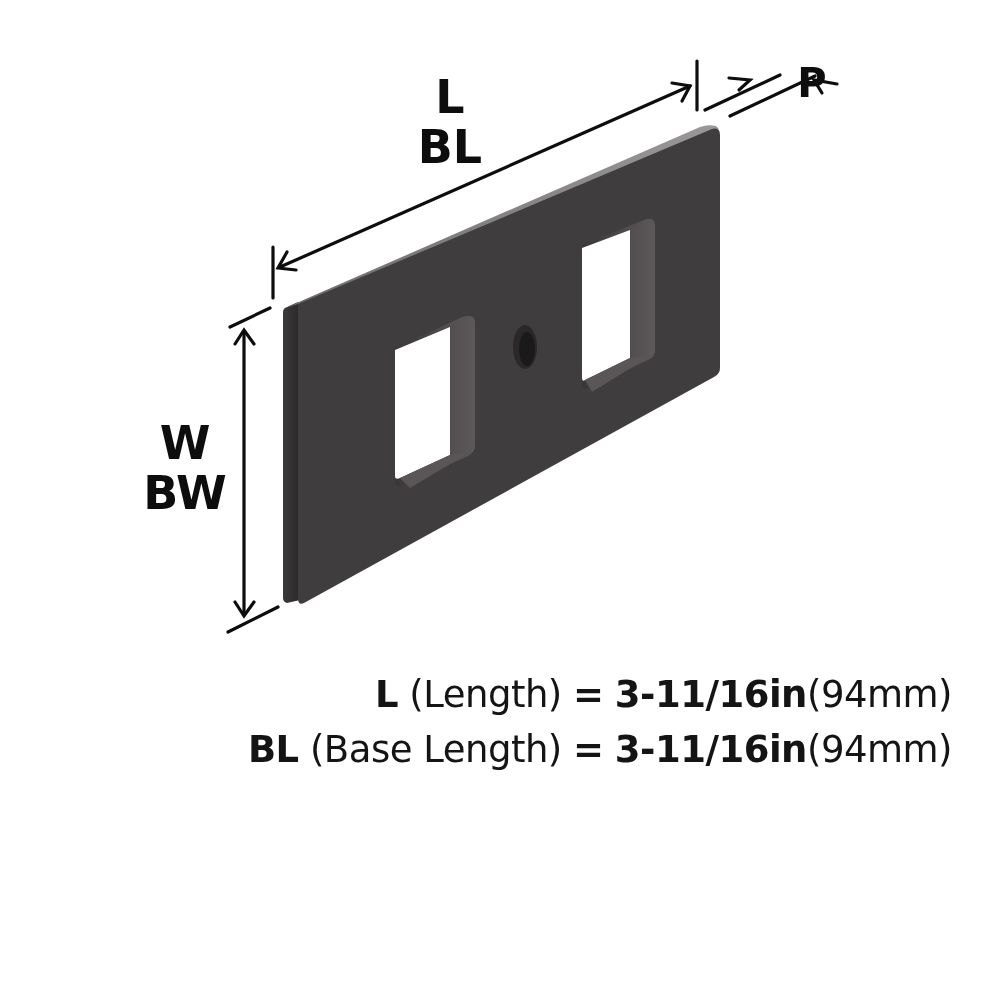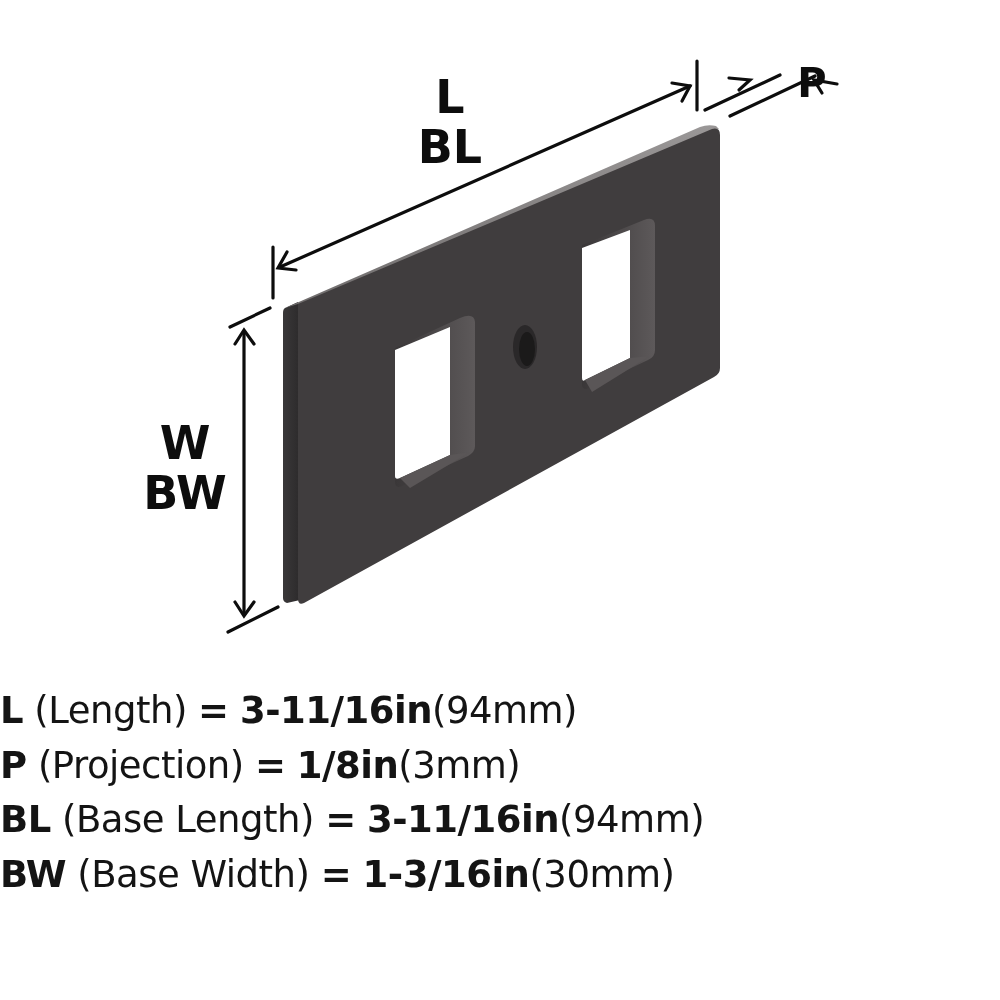--- a/index.html
+++ b/index.html
@@ -4,21 +4,21 @@
 <style>
   html, body { margin:0; padding:0; background:#ffffff; }
   body { width:1000px; height:1000px; position:relative; overflow:hidden;
          font-family:"DejaVu Sans", "Liberation Sans", sans-serif; color:#111; }
   #diagram { position:absolute; left:0; top:0; width:1000px; height:640px; }
   .dim-label { position:absolute; font-family:"DejaVu Sans", sans-serif; font-weight:bold;
                font-size:46px; line-height:50px; color:#0d0d0d; text-align:center; }
   #label-l-group { left:385px; top:72px; width:130px; }
   #label-w-group { left:120px; top:418px; width:130px; }
   #label-p { left:782px; top:58px; width:60px; font-size:40px; }
-  #specs { position:absolute; left:0; top:684px; width:952px; text-align:left; }
+  #specs { position:absolute; left:0; top:668px; width:952px; text-align:right; }
   .spec-line { font-family:"DejaVu Sans", sans-serif; font-size:37px; line-height:54.5px;
                color:#141414; white-space:nowrap; letter-spacing:-0.5px; }
   .spec-line .abbr { font-weight:bold; }
   .spec-line .desc { font-weight:normal; }
   .spec-line .eq { font-weight:bold; }
   .spec-line .imp { font-weight:bold; }
   .spec-line .met { font-weight:normal; }
 </style>
 </head>
 <body>
@@ -102,30 +102,18 @@
 <div id="label-p" class="dim-label">P</div>
 
 <div id="specs">
   <div class="spec-line">
     <span class="abbr">L</span>
     <span class="desc">(Length)</span>
     <span class="eq">=</span>
     <span class="imp">3-11/16in</span><span class="met">(94mm)</span>
   </div>
   <div class="spec-line">
-    <span class="abbr">P</span>
-    <span class="desc">(Projection)</span>
-    <span class="eq">=</span>
-    <span class="imp">1/8in</span><span class="met">(3mm)</span>
-  </div>
-  <div class="spec-line">
     <span class="abbr">BL</span>
     <span class="desc">(Base Length)</span>
     <span class="eq">=</span>
     <span class="imp">3-11/16in</span><span class="met">(94mm)</span>
   </div>
-  <div class="spec-line">
-    <span class="abbr">BW</span>
-    <span class="desc">(Base Width)</span>
-    <span class="eq">=</span>
-    <span class="imp">1-3/16in</span><span class="met">(30mm)</span>
-  </div>
 </div>
 
 </body></html>

